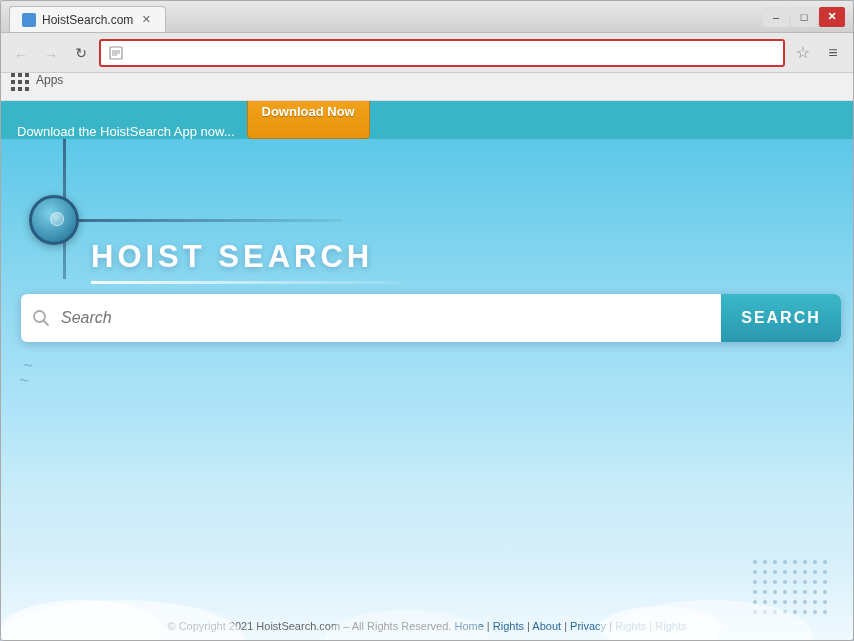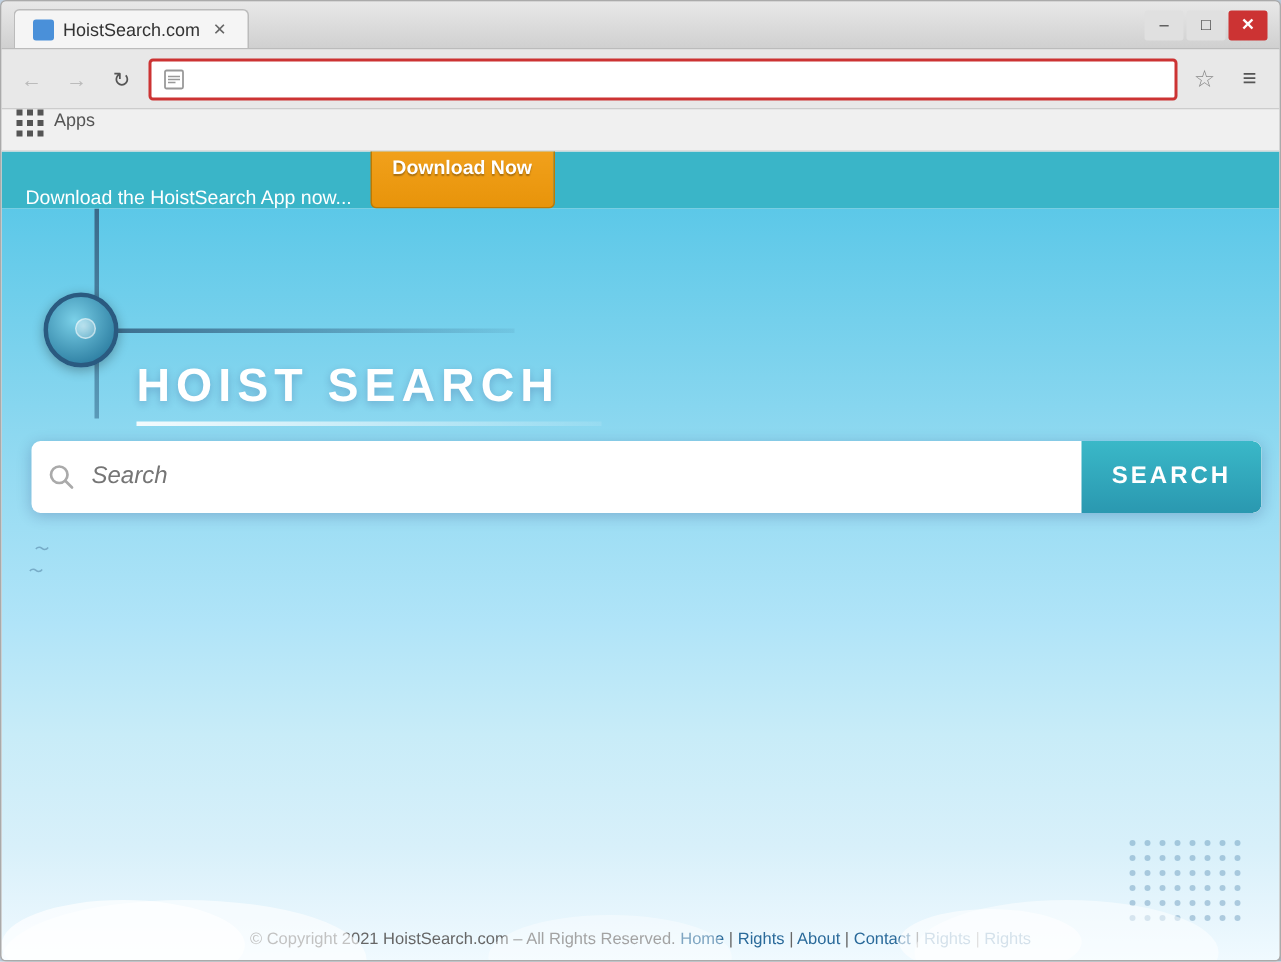--- a/index.html
+++ b/index.html
@@ -459,21 +459,21 @@
         </div>
         <input class="search-input" type="text" placeholder="Search" style="">
         <button class="search-btn">SEARCH</button>
       </div>
 
       <div class="footer-text">
         <span>© Copyright 2021 HoistSearch.com – All Rights Reserved.</span>
         <a href="#"> Home</a> |
         <a href="#"> Rights</a> |
         <a href="#"> About</a> |
-        <a href="#"> Contact</a> |
+        <a href="#"> Privacy</a> |
         <a href="#"> Rights</a> |
         <a href="#"> Rights</a>
       </div>
 
       <div class="bird" style="left:22px; top:220px;">〜</div>
       <div class="bird" style="left:18px; top:235px;">〜</div>
 
       <div class="dot-pattern">
         <div class="dot-p"></div>
           <div class="dot-p"></div>

